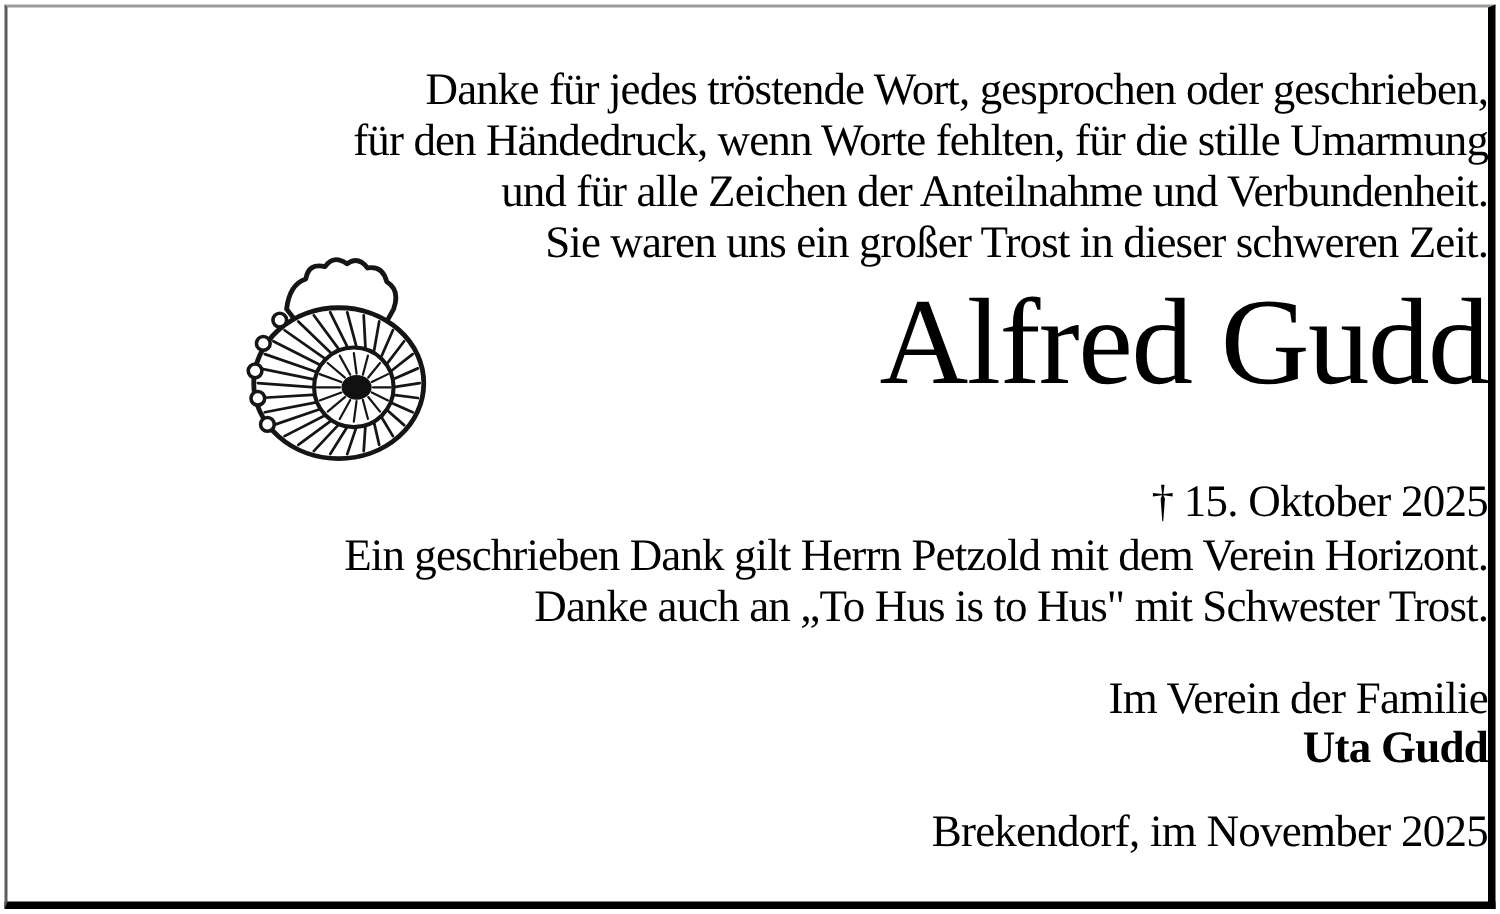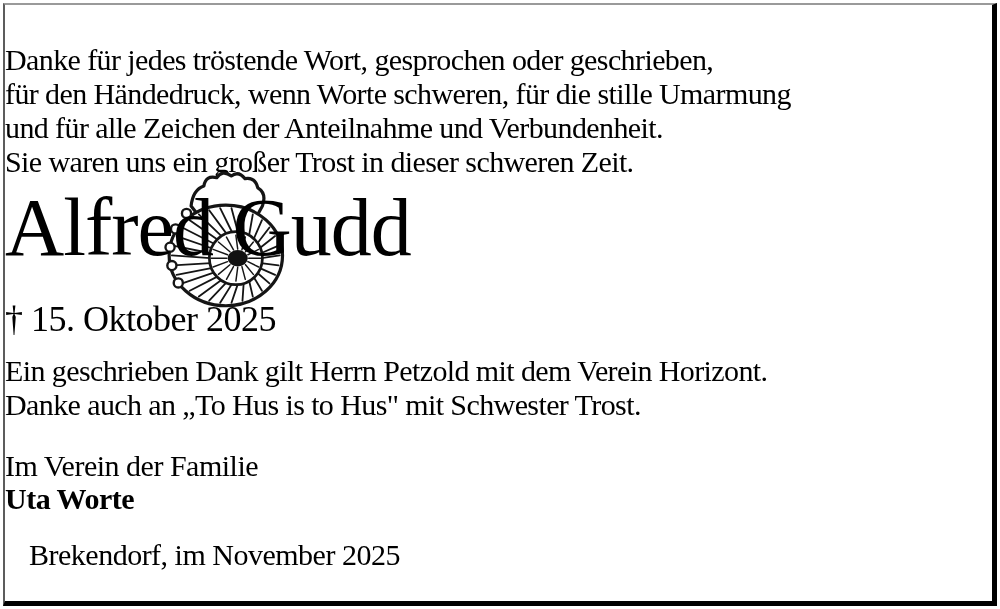--- a/index.html
+++ b/index.html
@@ -18,39 +18,39 @@
     background: #ffffff;
     border-top: 2px solid #9a9a9a;
     border-left: 2px solid #5c5c5c;
     border-right: 5px solid #000000;
     border-bottom: 5px solid #000000;
     box-sizing: border-box;
   }
   .abs-center {
     position: absolute;
     left: 0; right: 0;
-    text-align: left;
+    text-align: right;
     font-family: Liberation Serif, serif;
   }
   .intro {
     top: 38px;
     font-size: 30px;
     line-height: 34px;
     letter-spacing: -0.6px;
   }
   .deceased-name {
     top: 178px;
     font-size: 82px;
     line-height: 90px;
     letter-spacing: -1px;
     white-space: nowrap;
   }
   .death-date {
-    top: 296px;
-    font-size: 36px;
+    top: 312px;
+    font-size: 30px;
     line-height: 36px;
     letter-spacing: -0.5px;
   }
   .thanks {
     top: 349px;
     font-size: 30px;
     line-height: 34px;
     letter-spacing: -0.6px;
   }
   .family {
@@ -77,21 +77,21 @@
     height: 142px;
   }
 </style>
 </head>
 <body>
 
 <div class="frame">
 
   <div class="abs-center intro">
     <div>Danke für jedes tröstende Wort, gesprochen oder geschrieben,</div>
-    <div>für den Händedruck, wenn Worte schweren, für die stille Umarmung</div>
+    <div>für den Händedruck, wenn Worte fehlten, für die stille Umarmung</div>
     <div>und für alle Zeichen der Anteilnahme und Verbundenheit.</div>
     <div>Sie waren uns ein großer Trost in dieser schweren Zeit.</div>
   </div>
 
   <svg class="ammonite" viewBox="0 0 140 152" aria-hidden="true">
 
     <path d="M34,40 Q36,22 48,18 Q50,6 62,9 Q68,0 78,7 Q86,1 93,10 Q104,8 107,20 Q117,26 112,40 L102,58 Q76,66 48,58 Z" fill="#ffffff" stroke="#151515" stroke-width="3.5" stroke-linejoin="round"></path>
 
     <ellipse cx="72" cy="94" rx="62" ry="55" fill="#ffffff" stroke="#151515" stroke-width="3.5"></ellipse>
 
@@ -164,18 +164,18 @@
 
   <div class="abs-center death-date">† 15. Oktober 2025</div>
 
   <div class="abs-center thanks">
     <div>Ein geschrieben Dank gilt Herrn Petzold mit dem Verein Horizont.</div>
     <div>Danke auch an „To Hus is to Hus" mit Schwester Trost.</div>
   </div>
 
   <div class="abs-center family">
     <div>Im Verein der Familie</div>
-    <div class="signature">Uta Worte</div>
+    <div class="signature">Uta Gudd</div>
   </div>
 
   <div class="abs-center place-date">Brekendorf, im November 2025</div>
 
 </div>
 
 </body></html>

